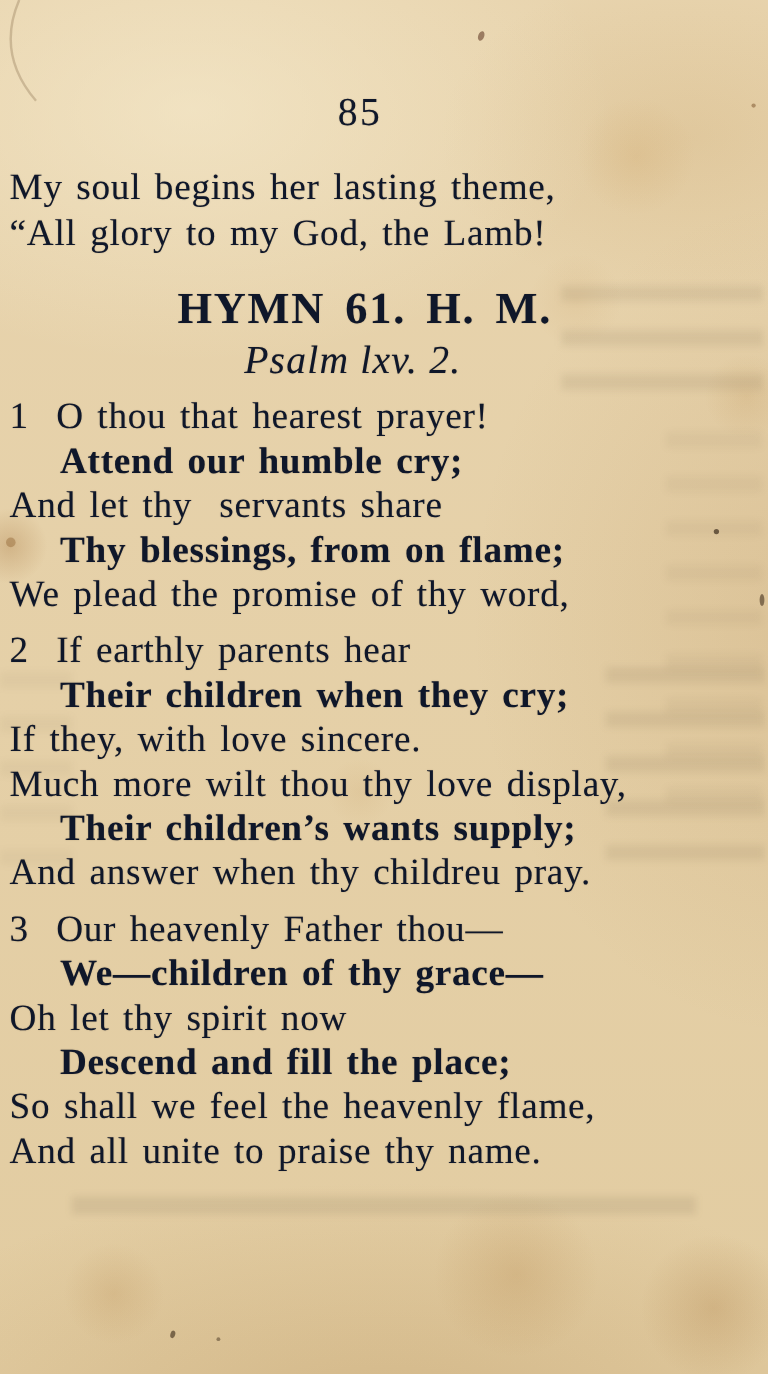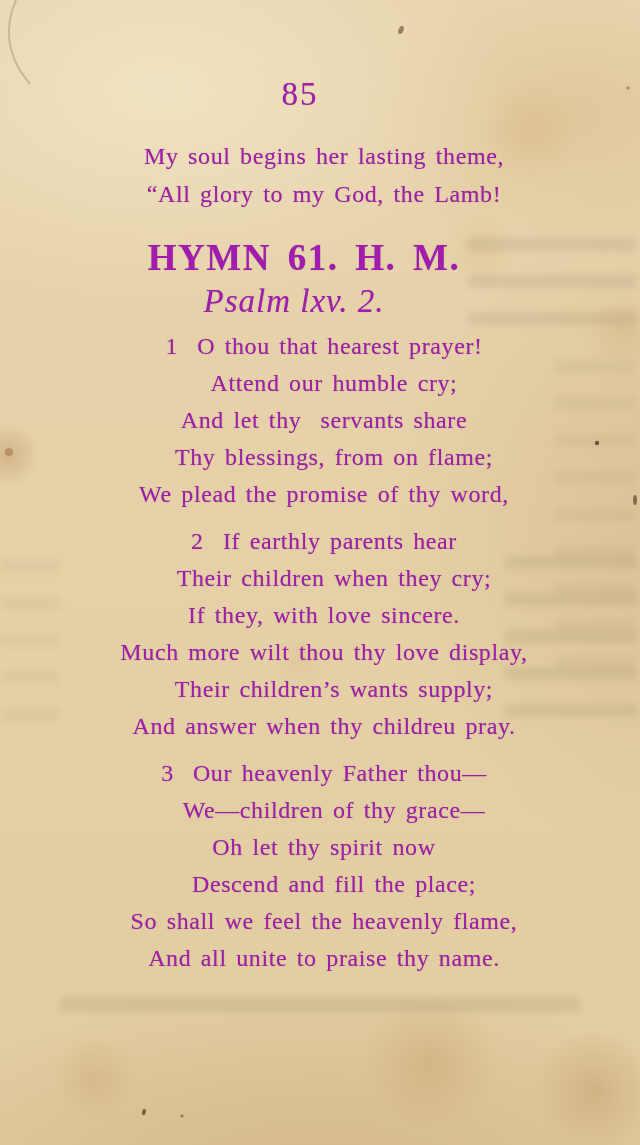--- a/index.html
+++ b/index.html
@@ -42,21 +42,21 @@
   .g1 { left: 468px; top: 238px; width: 168px; height: 100px; }
   .g2 { left: 505px; top: 556px; width: 132px; height: 168px; }
   .g3 { left: 60px;  top: 997px; width: 520px; height: 15px;
         background: rgba(110,92,62,0.12); }
   .g4 { left: 555px; top: 360px; width: 80px;  height: 330px; opacity: .6; }
   .g5 { left: 0;     top: 560px; width: 60px;  height: 180px; opacity: .5; }
   .marks { position: absolute; inset: 0; pointer-events: none; }
   .content {
     position: absolute; inset: 0;
     padding: 76px 0 0 8px;
-    color: #a21caf;
+    color: #0f172a;
     text-shadow: 0 0 1px rgba(54,42,27,0.38);
   }
   .pagenum {
     position: relative; left: -24px;
     text-align: center;
     font-size: 33px; line-height: 36px;
     letter-spacing: 2px;
     margin-bottom: 25px;
   }
   .prev-lines .line { line-height: 38px; }
@@ -72,28 +72,27 @@
   .subtitle {
     position: relative; left: -30px;
     text-align: center;
     font-style: italic;
     font-size: 33px; line-height: 40px;
     letter-spacing: 1px;
   }
   .stanza { margin-top: 10px; }
   .stanza.first { margin-top: 7px; }
   .line {
-    font-size: 24px;
+    font-size: 31px;
     line-height: 37px;
     letter-spacing: 0.6px;
     word-spacing: 3px;
     white-space: pre-wrap;
-    text-align: center;
   }
-  .line.ind { margin-left: 20px; }
+  .line.ind { margin-left: 42px; font-weight: bold; }
 </style>
 </head>
 <body>
 
 <div class="paper"></div>
 <div class="stains"></div>
 
 <div class="ghost g1"></div>
 <div class="ghost g2"></div>
 <div class="ghost g3"></div>

